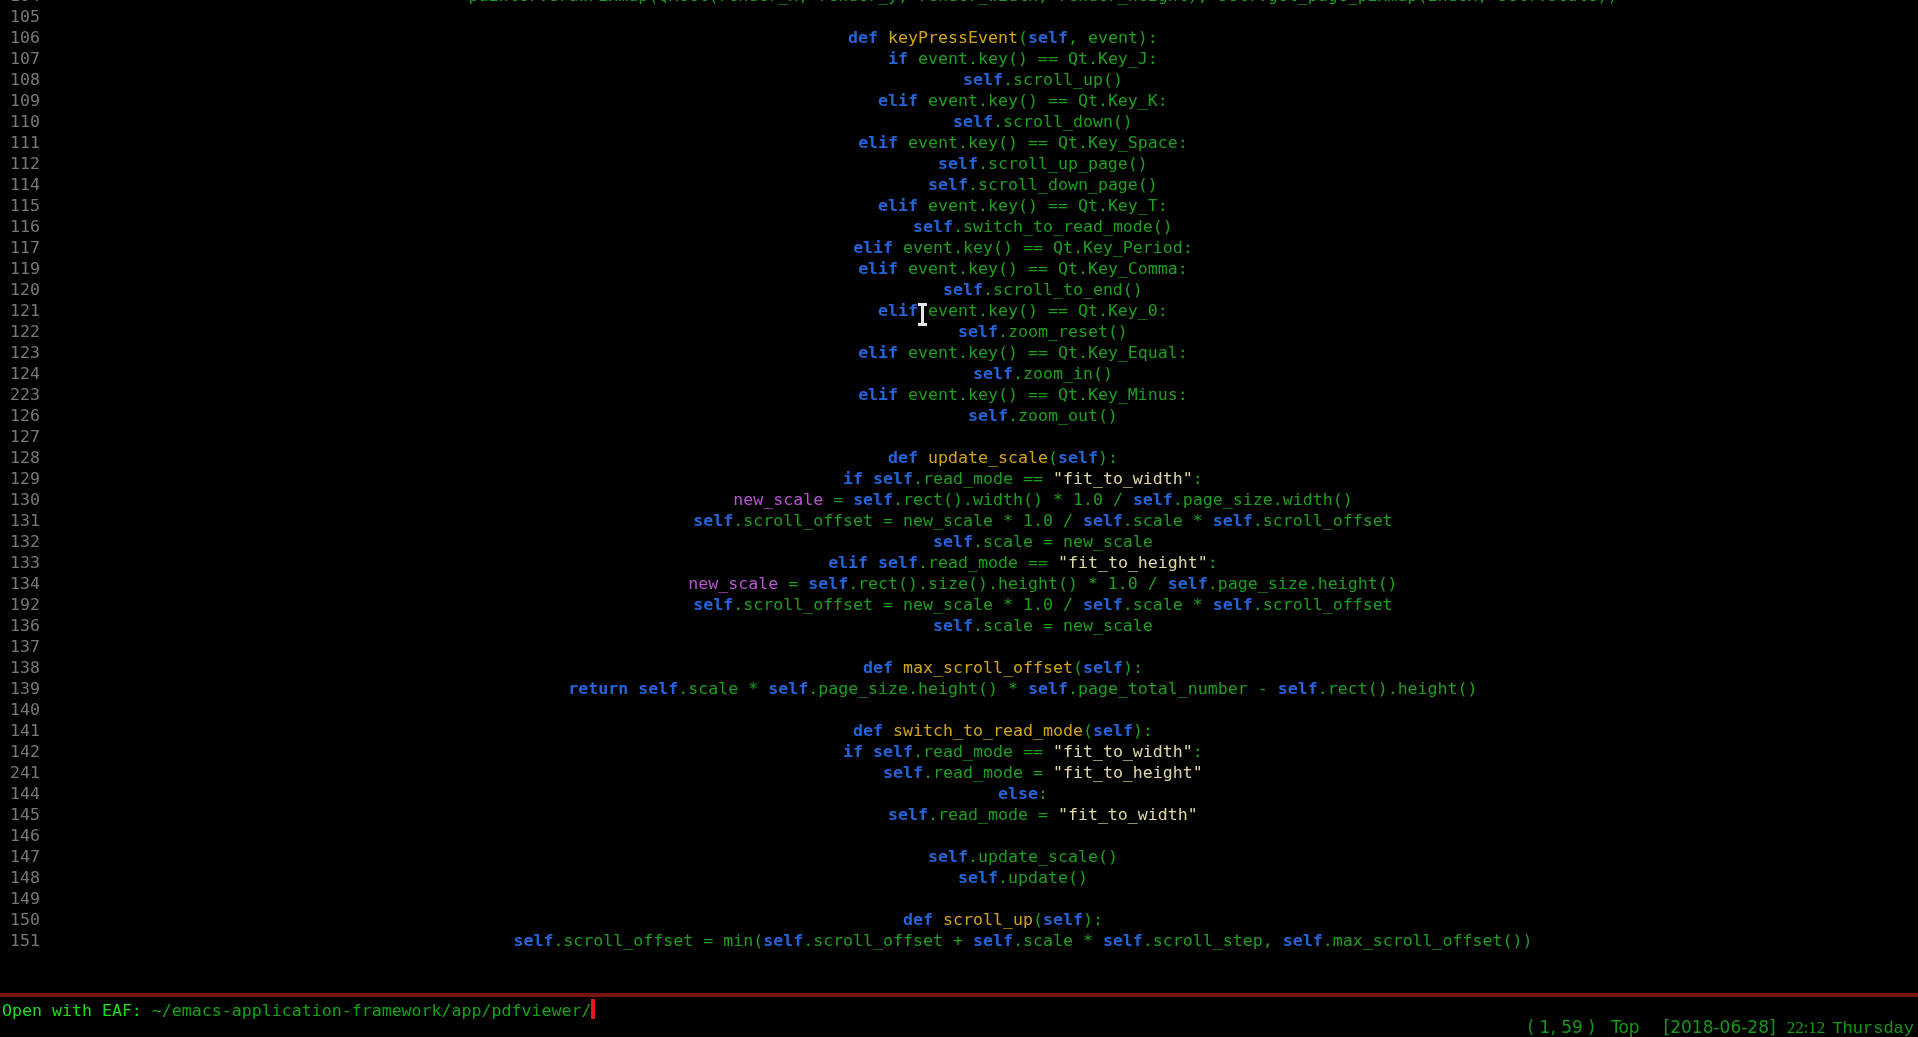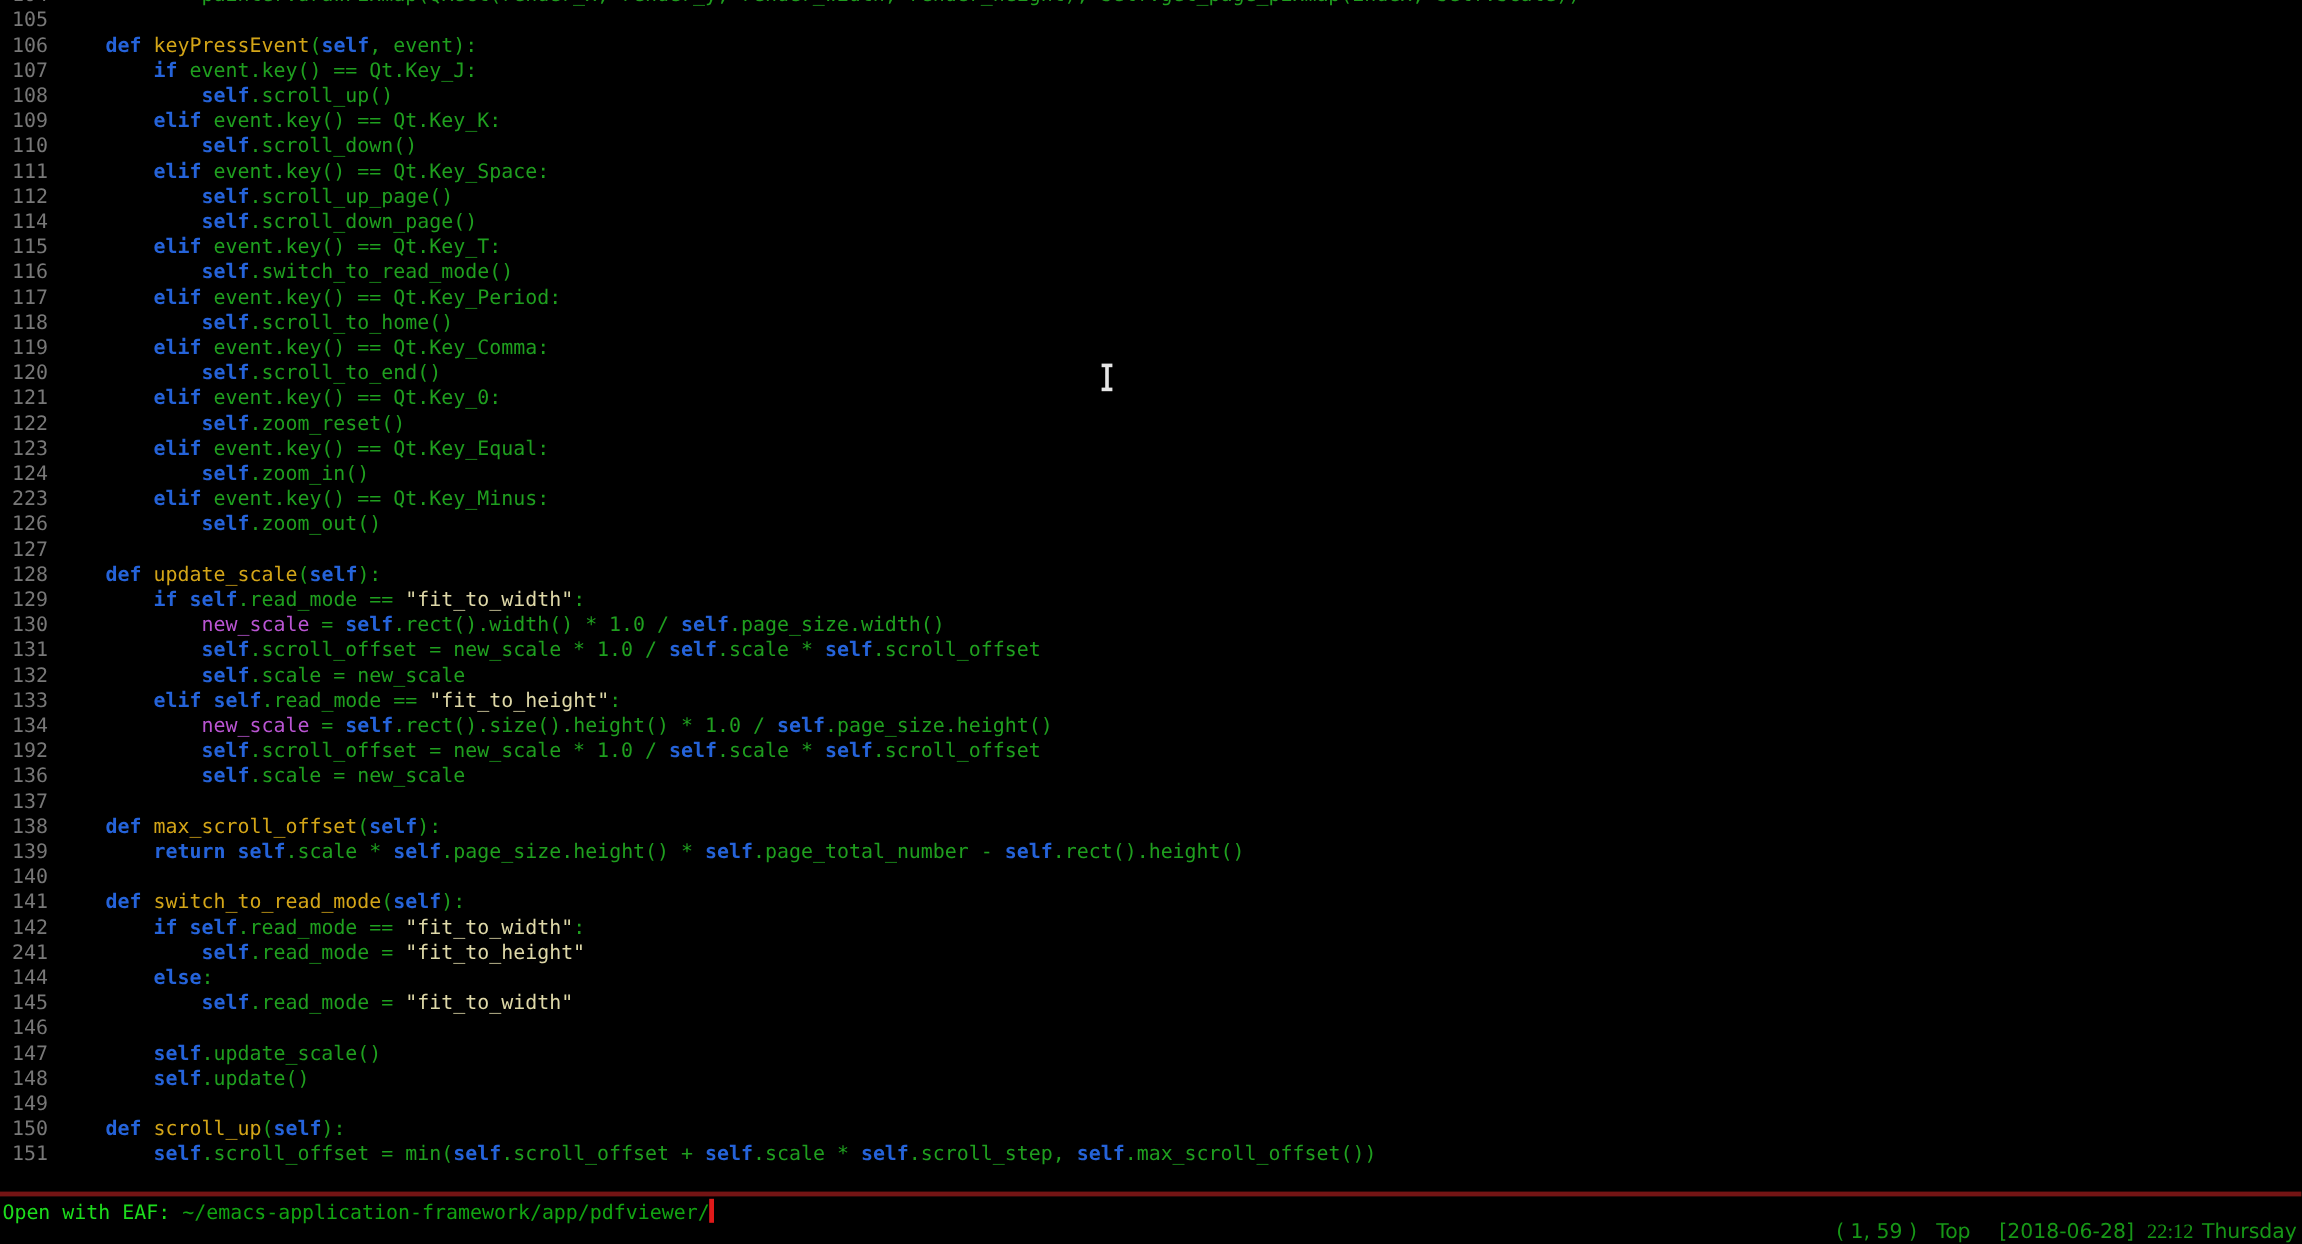--- a/index.html
+++ b/index.html
@@ -5,21 +5,21 @@
   html,body{margin:0;padding:0;}
   body{
     width:1918px;height:1037px;position:relative;overflow:hidden;
     background:var(--bg,#000);
     font-family:"DejaVu Sans Mono", monospace;
   }
   .code-area{
     position:absolute;left:0;right:0;top:-15px;
     font-size:16.6px;line-height:21px;
   }
-  .row{display:flex;height:21px;}
+  .row{display:flex;height:21px;text-align:center;}
   .ln{
     width:30px;padding-left:10px;flex:0 0 auto;
     color:var(--linenum,#787878);white-space:pre;
   }
   .code{flex:1 1 auto;padding-left:8px;white-space:pre;color:var(--fg,#1f9f1f);}
   .row.current .code{background:var(--hl_line,#272727);}
   .seg-t{color:var(--fg,#1f9f1f);}
   .seg-k{color:var(--keyword,#2563d9);font-weight:bold;}
   .seg-f{color:var(--func,#d3a518);}
   .seg-s{color:var(--string,#ded8a8);}
@@ -43,21 +43,21 @@
     background:var(--cursor,#e01a1a);
   }
   .status{
     position:absolute;right:4px;top:1016px;white-space:nowrap;
     font-family:"DejaVu Sans", sans-serif;font-size:17px;line-height:22px;
     color:var(--status,#179717);
   }
   .status .gap-m{margin-left:16px;}
   .status .gap-l{margin-left:24px;}
   .status .gap-s{margin-left:11px;font-family:Liberation Serif, serif;}
-  .status .gap-xs{margin-left:7px;}
+  .status .gap-xs{margin-left:7px;font-family:Liberation Mono, monospace;}
   .ibeam{position:absolute;left:917px;top:303px;width:11px;height:23px;}
   .ibeam .stem{
     position:absolute;left:4px;top:1px;width:3px;height:21px;
     background:var(--ibeam,#e6e6e6);
   }
   .ibeam .serif-top,.ibeam .serif-bottom{
     position:absolute;left:1px;width:9px;height:3px;
     background:var(--ibeam,#e6e6e6);
   }
   .ibeam .serif-top{top:0;}
@@ -113,24 +113,20 @@
     </div>
     <div class="row">
       <span class="ln">116</span>
       <div class="code"><span class="seg-t">            </span><span class="seg-k">self</span><span class="seg-t">.switch_to_read_mode()</span></div>
     </div>
     <div class="row">
       <span class="ln">117</span>
       <div class="code"><span class="seg-t">        </span><span class="seg-k">elif</span><span class="seg-t"> event.key() == Qt.Key_Period:</span></div>
     </div>
     <div class="row">
-      <span class="ln">118</span>
-      <div class="code"><span class="seg-t">            </span><span class="seg-k">self</span><span class="seg-t">.scroll_to_home()</span></div>
-    </div>
-    <div class="row">
       <span class="ln">119</span>
       <div class="code"><span class="seg-t">        </span><span class="seg-k">elif</span><span class="seg-t"> event.key() == Qt.Key_Comma:</span></div>
     </div>
     <div class="row">
       <span class="ln">120</span>
       <div class="code"><span class="seg-t">            </span><span class="seg-k">self</span><span class="seg-t">.scroll_to_end()</span></div>
     </div>
     <div class="row">
       <span class="ln">121</span>
       <div class="code"><span class="seg-t">        </span><span class="seg-k">elif</span><span class="seg-t"> event.key() == Qt.Key_0:</span></div>

